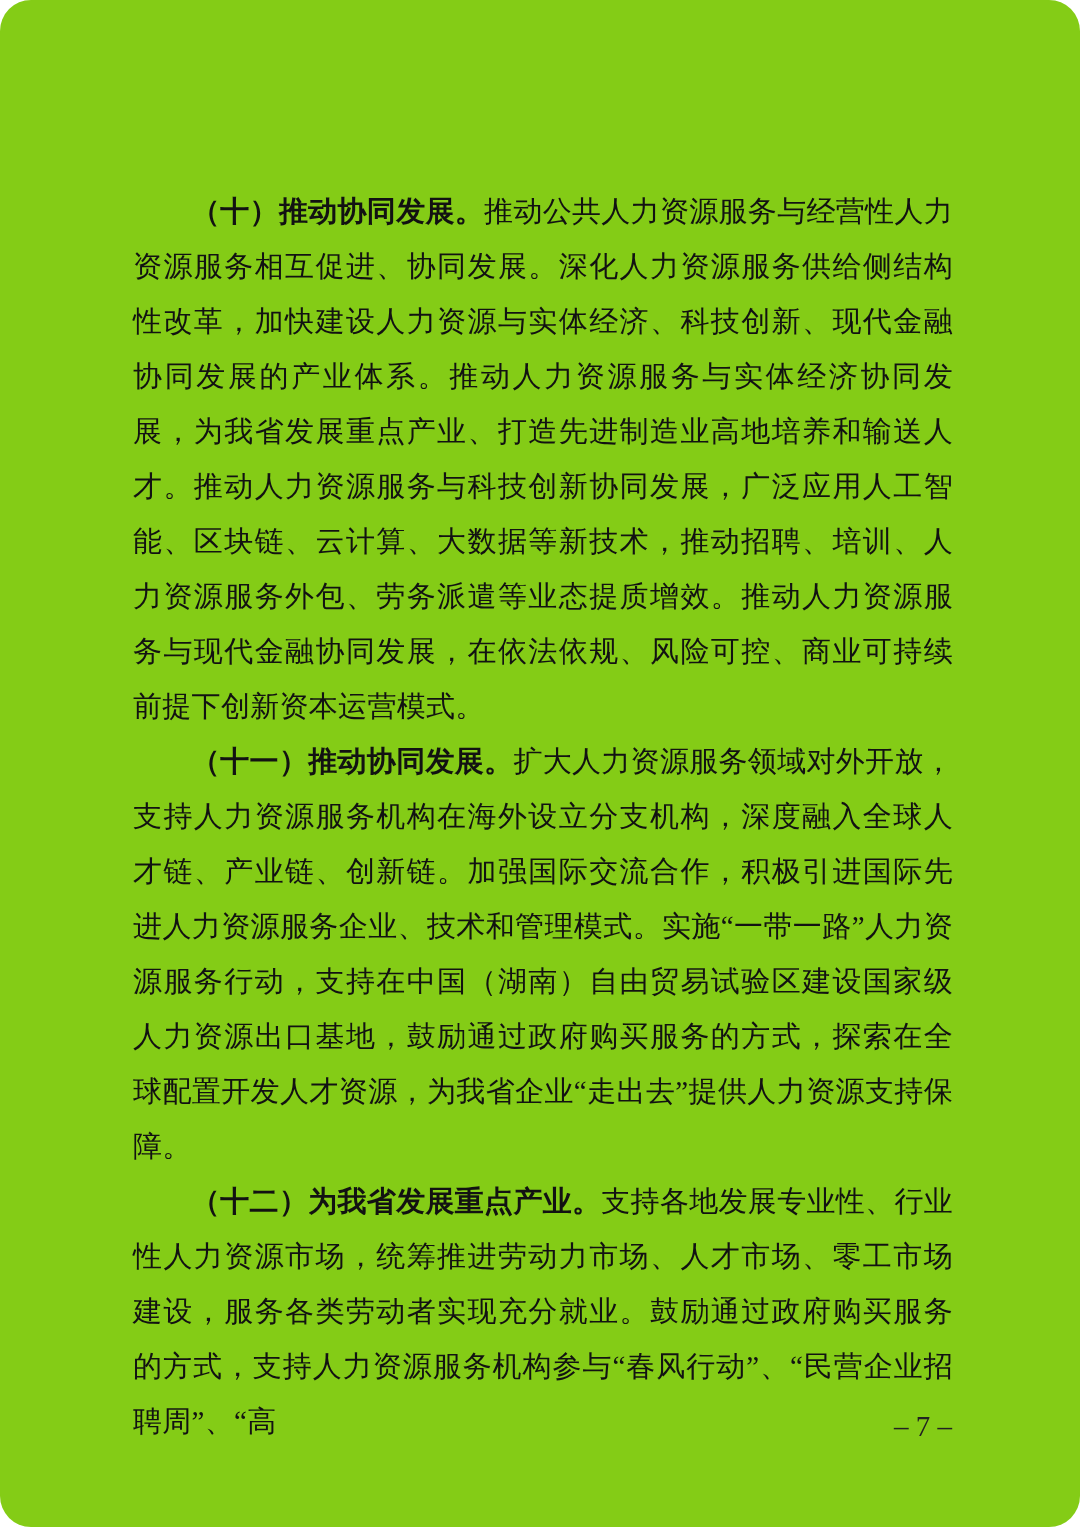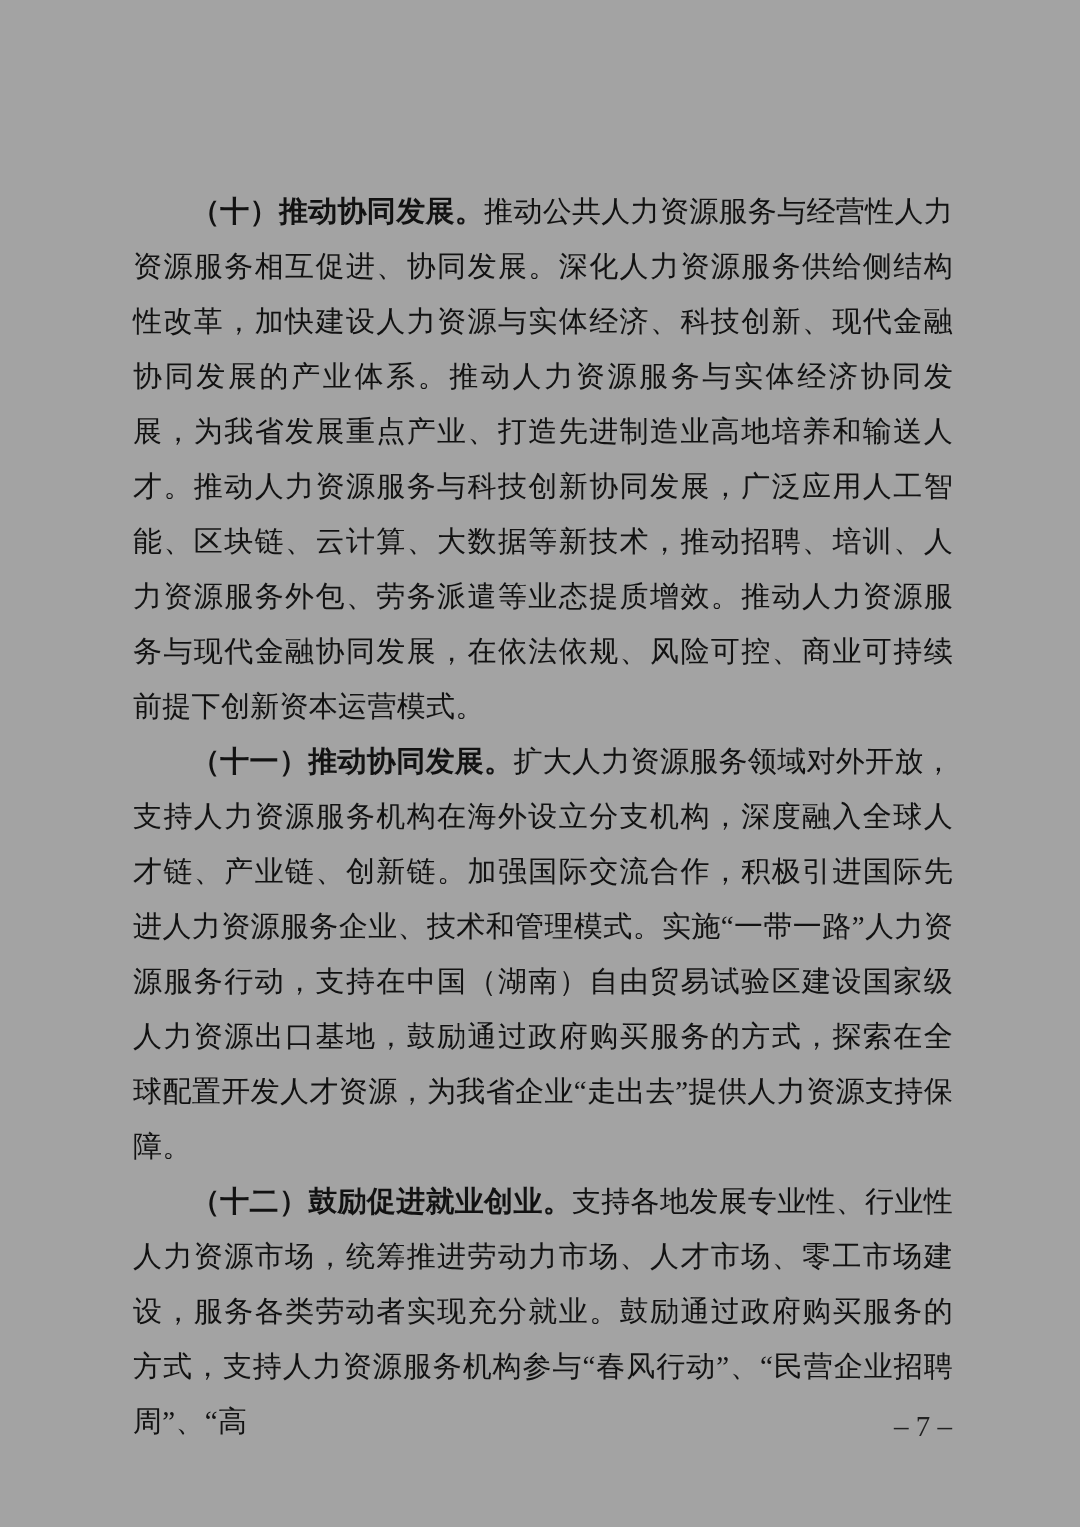--- a/index.html
+++ b/index.html
@@ -4,24 +4,25 @@
 <style>
   html, body {
     margin: 0;
     padding: 0;
     background: #ffffff;
   }
   .page {
     position: relative;
     width: 1080px;
     height: 1527px;
-    background: #a3a3a3;
+    background: #84cc16;
     overflow: hidden;
     font-family: "Liberation Serif", "DejaVu Serif", serif;
     color: #121212;
+    border-radius: 31px;
   }
   .content {
     position: absolute;
     left: 133px;
     top: 184px;
     width: 820px;
     font-size: 29px;
     line-height: 55px;
     text-align: justify;
     text-justify: inter-ideograph;
@@ -59,18 +60,18 @@
 <body>
 
 <div class="page">
   <div class="content">
 
     <p class="para"><span class="lead">（十）推动协同发展。</span><span>推动公共人力资源服务与经营性人力资源服务相互促进、协同发展。深化人力资源服务供给侧结构性改革，加快建设人力资源与实体经济、科技创新、现代金融协同发展的产业体系。推动人力资源服务与实体经济协同发展，为我省发展重点产业、打造先进制造业高地培养和输送人才。推动人力资源服务与科技创新协同发展，广泛应用人工智能、区块链、云计算、大数据等新技术，推动招聘、培训、人力资源服务外包、劳务派遣等业态提质增效。推动人力资源服务与现代金融协同发展，在依法依规、风险可控、商业可持续前提下创新资本运营模式。</span></p>
 
     <p class="para"><span class="lead">（十一）推动协同发展。</span><span>扩大人力资源服务领域对外开放，支持人力资源服务机构在海外设立分支机构，深度融入全球人才链、产业链、创新链。加强国际交流合作，积极引进国际先进人力资源服务企业、技术和管理模式。实施“一带一路”人力资源服务行动，支持在中国（湖南）自由贸易试验区建设国家级人力资源出口基地，鼓励通过政府购买服务的方式，探索在全球配置开发人才资源，为我省企业“走出去”提供人力资源支持保障。</span></p>
 
 
-    <p class="para"><span class="lead">（十二）鼓励促进就业创业。</span><span>支持各地发展专业性、行业性人力资源市场，统筹推进劳动力市场、人才市场、零工市场建设，服务各类劳动者实现充分就业。鼓励通过政府购买服务的方式，支持人力资源服务机构参与“春风行动”、“民营企业招聘周”、“高</span></p>
+    <p class="para"><span class="lead">（十二）为我省发展重点产业。</span><span>支持各地发展专业性、行业性人力资源市场，统筹推进劳动力市场、人才市场、零工市场建设，服务各类劳动者实现充分就业。鼓励通过政府购买服务的方式，支持人力资源服务机构参与“春风行动”、“民营企业招聘周”、“高</span></p>
 
   </div>
 
   <div class="footer">– 7 –</div>
 </div>
 
 </body></html>

